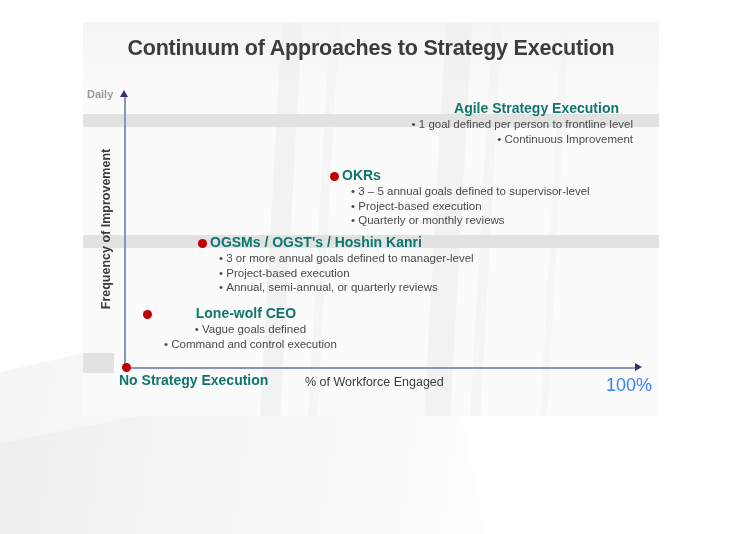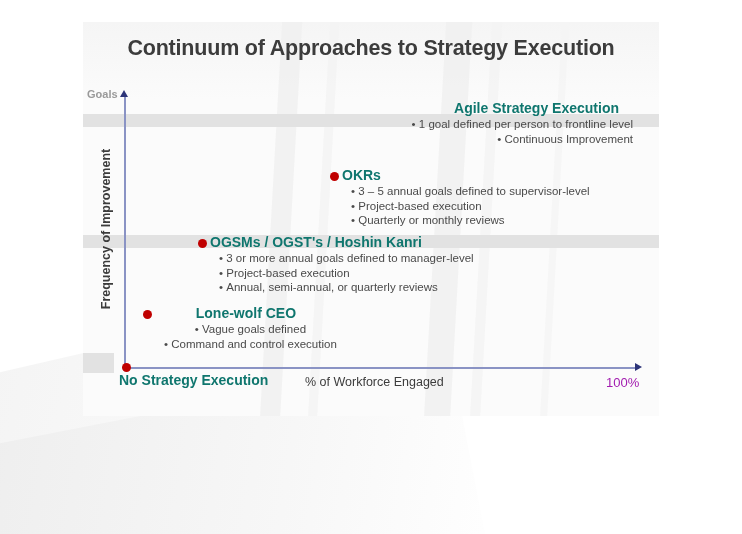--- a/index.html
+++ b/index.html
@@ -164,22 +164,22 @@
     left: 222px;
     top: 353px;
     font-size: 12.5px;
     font-weight: normal;
     color: #3c3c3c;
   }
   #x-max-label {
     position: absolute;
     left: 523px;
     top: 353px;
-    font-size: 13px;
-    color: #a21caf;
+    font-size: 18px;
+    color: #3b82f6;
   }
 
   
   .dot {
     position: absolute;
     width: 9px;
     height: 9px;
     border-radius: 50%;
     background: #c00000;
   }
@@ -267,21 +267,21 @@
     <div class="band b2"></div>
     <div class="band b3"></div>
 
     <div id="chart-title">Continuum of Approaches to Strategy Execution</div>
 
     <div class="axis-line" id="y-axis"></div>
     <div class="axis-line" id="x-axis"></div>
     <div class="arrow-up"></div>
     <div class="arrow-right"></div>
 
-    <div id="y-top-label">Goals</div>
+    <div id="y-top-label">Daily</div>
     <div id="y-axis-title">Frequency of Improvement</div>
     <div id="x-axis-title">% of Workforce Engaged</div>
     <div id="x-max-label">100%</div>
 
     <div class="grp" id="grp-agile">
 
       <div class="grp-title">Agile Strategy Execution</div>
       <ul class="grp-bullets">
         <li>1 goal defined per person to frontline level</li>
         <li>Continuous Improvement</li>

